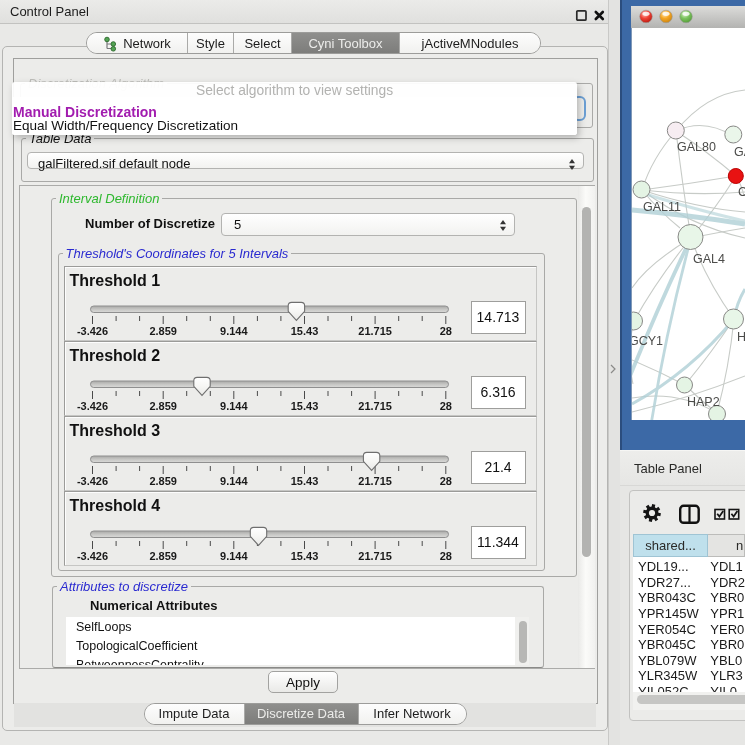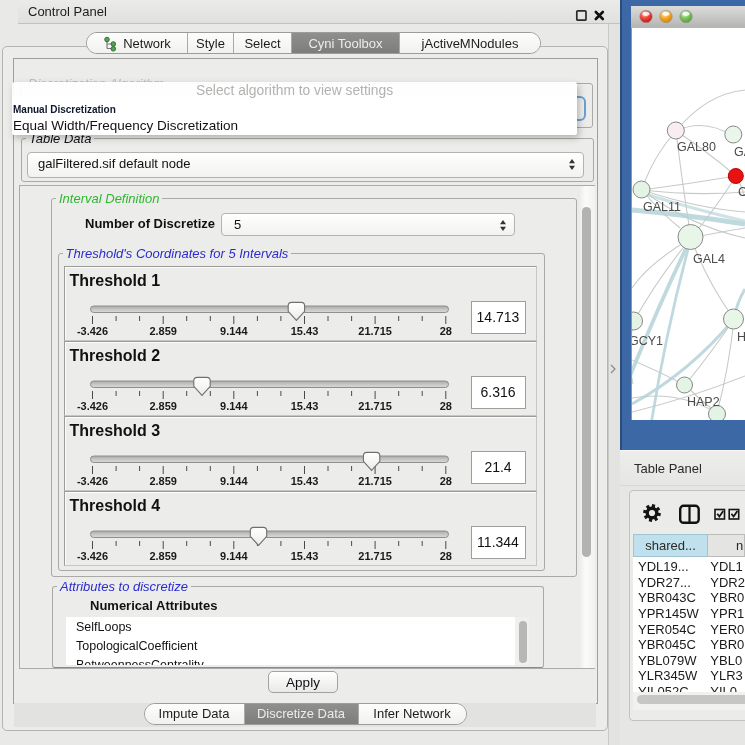--- a/index.html
+++ b/index.html
@@ -3,21 +3,21 @@
 <style>
  html,body{margin:0;padding:0;}
  body{width:745px;height:745px;position:relative;overflow:hidden;
       font-family:"Liberation Sans",sans-serif;background:#e3e3e1;}
  .abs{position:absolute;}
  
  #cpwin{position:absolute;left:0;top:0;width:608px;height:745px;background:#e9e9e7;
         border-right:1px solid #c9c9c7;}
  #cptitle{position:absolute;left:0;top:0;width:608px;height:24px;
         background:linear-gradient(#ebebe9,#e0e0de);border-bottom:1px solid #c2c2c0;
-        font-size:13px;color:#1c1c1c;line-height:24px;padding-left:10px;box-sizing:border-box;margin-left:18px;}
+        font-size:13px;color:#1c1c1c;line-height:24px;padding-left:10px;box-sizing:border-box;}
  
  #outerpanel{position:absolute;left:2px;top:46px;width:604px;height:683px;background:#ececea;
         border:1px solid #b4b4b2;border-radius:5px;}
  #innerpanel{position:absolute;left:13px;top:58px;width:583px;height:644px;background:#ececea;
         border:1px solid #9f9f9d;}
  
  .seg{position:absolute;display:flex;border:1px solid #9c9c9a;border-radius:11px;
        background:#fbfbfa;overflow:hidden;box-sizing:border-box;}
  .seg div{font-size:13px;color:#1c1c1c;display:flex;align-items:center;justify-content:center;
        border-right:1px solid #aaaaa8;background:linear-gradient(#fdfdfd,#f1f1ef);white-space:nowrap;}
@@ -80,27 +80,27 @@
 
 <div class="group" style="left:20px;top:83px;width:571px;height:43px;">
  <div class="gtitle" style="color:#bdbdb9;">Discretization Algorithm</div>
 </div>
 
 <div class="abs" style="left:572px;top:96px;width:14px;height:25px;border:2.5px solid #6b9fd4;border-radius:6px;background:#ededeb;box-sizing:border-box;"></div>
 
 <div class="abs" style="left:12px;top:82px;width:565px;height:53px;background:rgba(255,255,255,0.94);border-radius:3px;box-shadow:2px 3px 7px rgba(0,0,0,0.25);z-index:50;"></div>
 <div class="abs" style="left:12px;top:97px;width:565px;height:38px;background:#ffffff;border-radius:0 0 3px 3px;z-index:50;"></div>
 <div class="abs" style="left:12px;top:83px;width:565px;text-align:center;font-size:13.8px;color:#b2b2b0;z-index:51;">Select algorithm to view settings</div>
-<div class="abs" style="left:13px;top:103.5px;font-size:10px;font-weight:bold;color:#0f172a;z-index:51;">Manual Discretization</div>
+<div class="abs" style="left:13px;top:103.5px;font-size:14px;font-weight:bold;color:#a21caf;z-index:51;">Manual Discretization</div>
 <div class="abs" style="left:13px;top:118px;font-size:13.5px;color:#111;z-index:51;">Equal Width/Frequency Discretization</div>
 
 <div class="group" style="left:21px;top:138px;width:571px;height:42px;">
  <div class="gtitle" style="color:#111;">Table Data</div>
 </div>
-<div class="combo" style="left:27px;top:152px;width:557px;height:26px;line-height:22px;padding-left:10px;">galFiltered.sif default node
+<div class="combo" style="left:27px;top:152px;width:557px;height:17px;line-height:22px;padding-left:10px;">galFiltered.sif default node
  <svg class="carr" style="top:6px;" width="8" height="11">
       <path d="M4,0 L7,4.3 H1 Z" fill="#333"></path>
       <path d="M4,11 L7,6.7 H1 Z" fill="#333"></path>
     </svg>
 </div>
 
 <div class="group" style="left:51px;top:198px;width:524px;height:377px;">
  <div class="gtitle" style="color:#2eb82e;">Interval Definition</div>
 </div>
 <div class="abs" style="left:85px;top:216px;font-size:13px;font-weight:bold;color:#111;">Number of Discretize</div>

